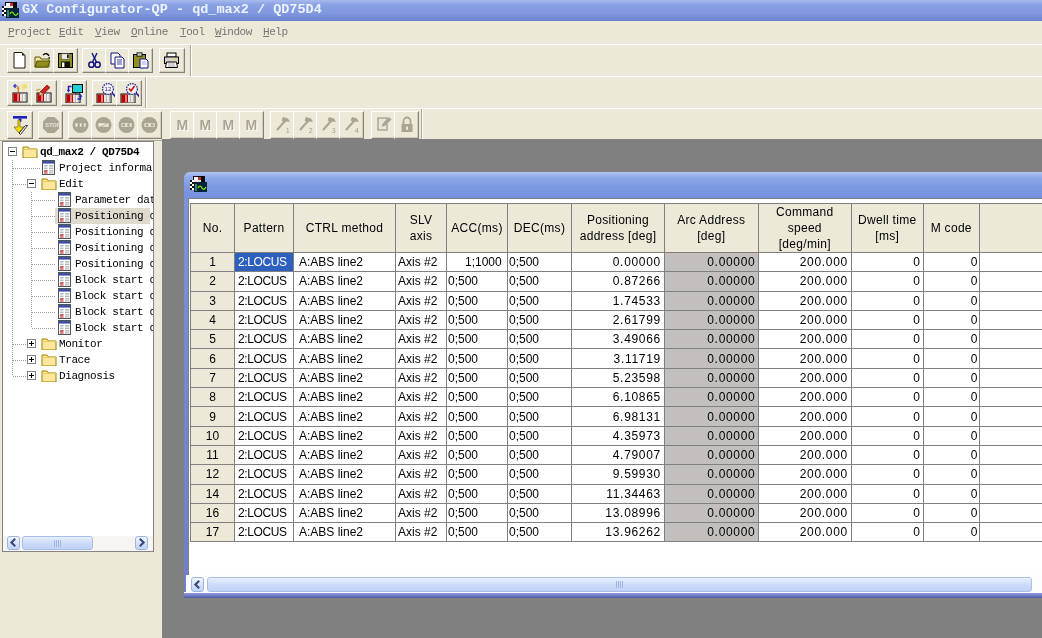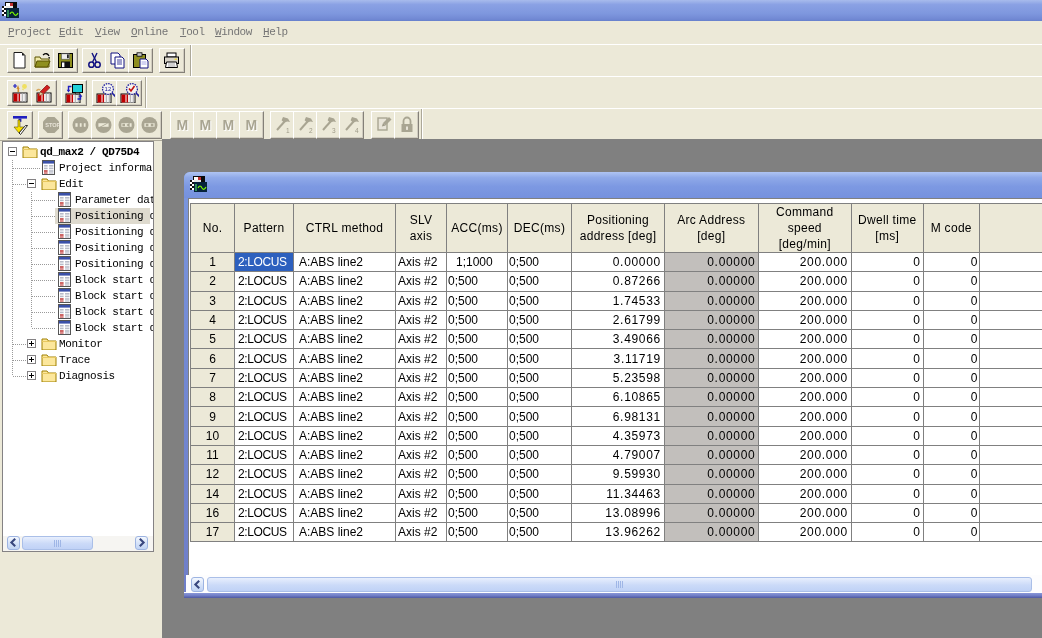--- a/index.html
+++ b/index.html
@@ -71,20 +71,21 @@
    <rect x="0" y="4" width="4" height="10" fill="#fff"></rect>
    <rect x="0" y="4" width="2" height="2" fill="#111"></rect>
       <rect x="2" y="6" width="2" height="2" fill="#111"></rect>
    <rect x="0" y="8" width="2" height="2" fill="#111"></rect>
       <rect x="2" y="10" width="2" height="2" fill="#111"></rect>
    <rect x="0" y="12" width="2" height="2" fill="#111"></rect>
    <rect x="4" y="6" width="13" height="10" fill="#06233B"></rect>
    <rect x="5" y="8" width="2" height="7" fill="#2E8B57"></rect>
    <path d="M8 12 q2 -4 4 0 q2 3 4 -1" stroke="#7CFC00" stroke-width="1.2" fill="none"></path>
  </svg>
+ <span class="txt">GX Configurator-QP - qd_max2 / QD75D4</span>
 </div>
 
 <div id="menu" class="abs">
  <span style="left:8px"><u>P</u>roject</span>
  <span style="left:59px"><u>E</u>dit</span>
  <span style="left:95px"><u>V</u>iew</span>
  <span style="left:131px"><u>O</u>nline</span>
  <span style="left:180px"><u>T</u>ool</span>
  <span style="left:215px"><u>W</u>indow</span>
  <span style="left:263px"><u>H</u>elp</span>
@@ -621,21 +622,21 @@
             <th>Command<br>speed<br>[deg/min]</th>
     <th>Dwell time<br>[ms]</th>
             <th>M code</th>
             <th></th>
    </tr>
    <tr>
             <td class="c">1</td>
             <td class="l sel" style="letter-spacing:-0.4px;padding-left:3px">2:LOCUS</td>
             <td class="l" style="padding-left:5px">A:ABS line2</td>
             <td class="l" style="padding-left:2px">Axis #2</td>
-            <td class="l" style="padding-left:9px">1;1000</td>
+            <td class="l" style="padding-left:18px">1;1000</td>
             <td class="l" style="padding-left:1px">0;500</td>
             <td class="r">0.00000</td>
             <td class="g r" style="padding-right:2px">0.00000</td>
             <td class="r" style="padding-right:3px">200.000</td>
             <td class="r" style="padding-right:2px">0</td>
             <td class="r" style="padding-right:1px">0</td>
             <td></td>
           </tr>
           <tr>
             <td class="c">2</td>

